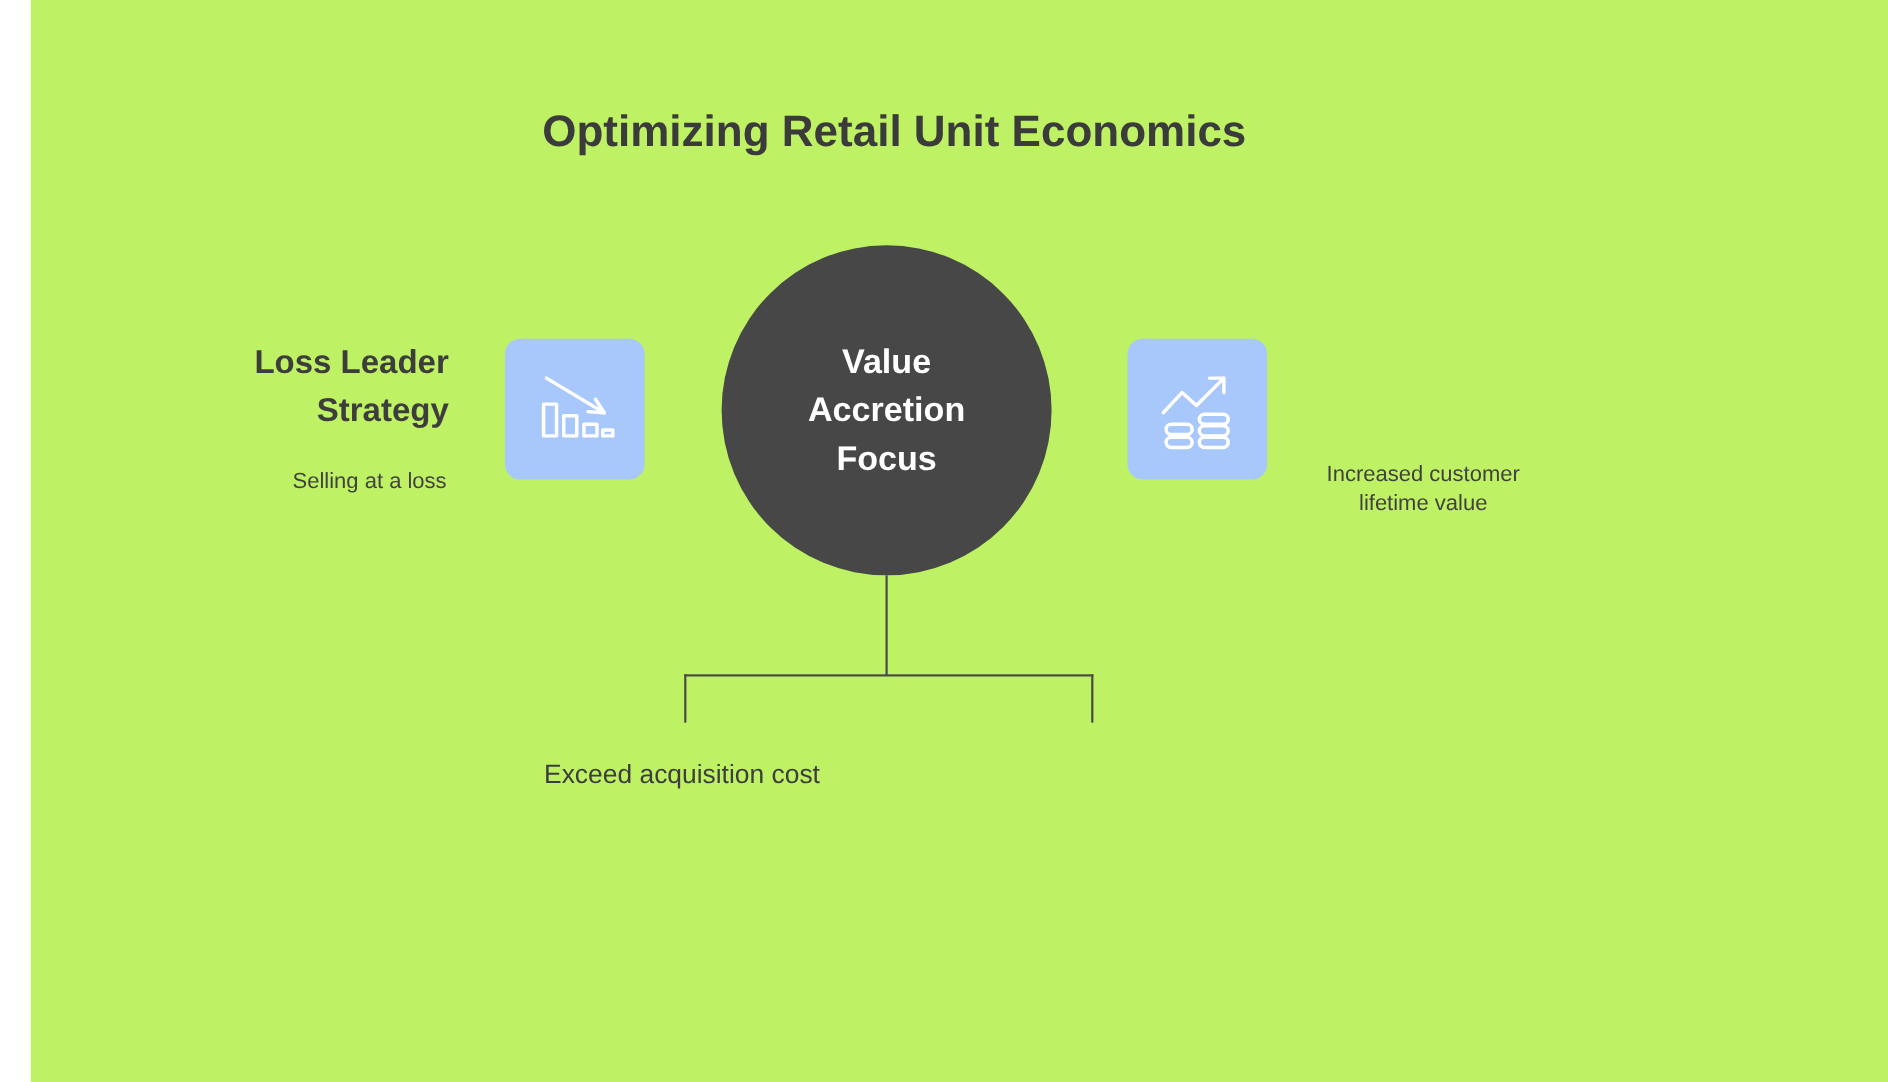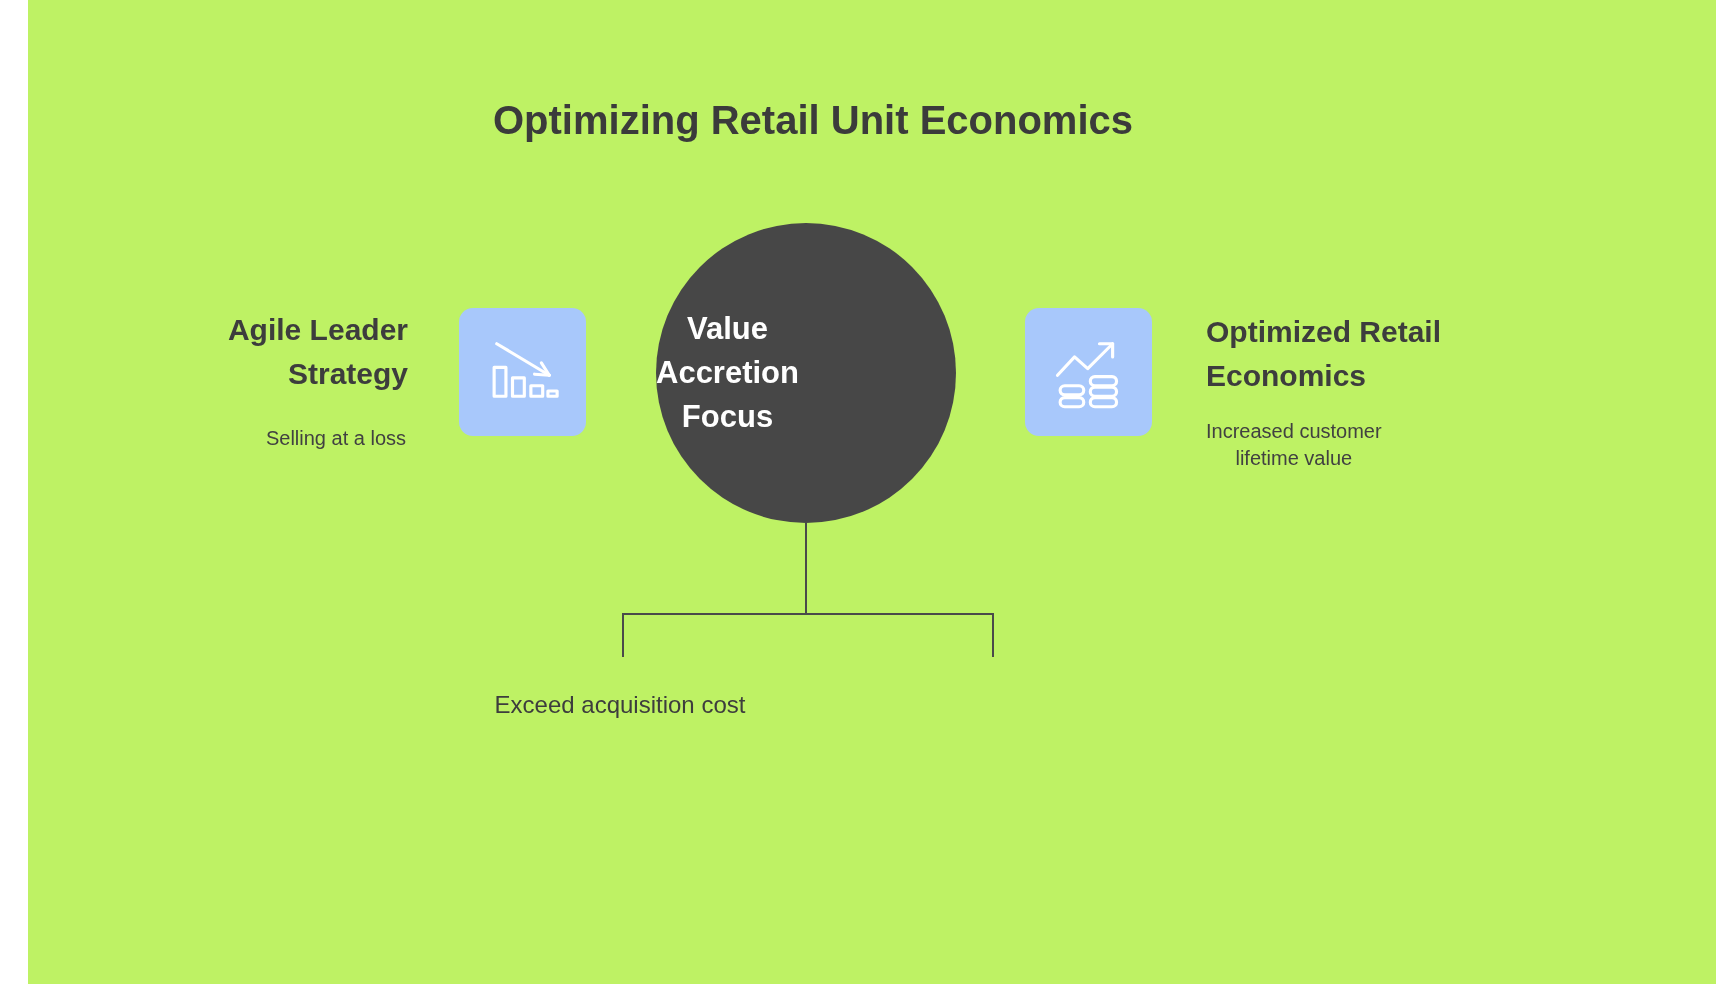--- a/index.html
+++ b/index.html
@@ -29,21 +29,21 @@
   .center-circle {
     position: absolute;
     left: 628px;
     top: 223px;
     width: 300px;
     height: 300px;
     border-radius: 50%;
     background: #474747;
     display: flex;
     align-items: center;
-    justify-content: flex-start;
+    justify-content: center;
   }
   .center-label {
     color: #ffffff;
     font-size: 31px;
     font-weight: 700;
     text-align: center;
     line-height: 1.42;
     white-space: pre-line;
   }
   .icon-tile {
@@ -121,21 +121,21 @@
   .branch-left  { left: 592px; top: 688px; text-align: center; }
   .branch-right { left: 962px; top: 683px; }
 </style>
 </head>
 <body>
 
 <div class="canvas">
 
   <div class="title">Optimizing Retail Unit Economics</div>
 
-  <div class="side-heading left-heading">Agile Leader
+  <div class="side-heading left-heading">Loss Leader
 Strategy</div>
   <div class="side-subtitle left-subtitle">Selling at a loss</div>
 
   <div class="icon-tile icon-left">
     <span>
       <svg viewBox="0 0 64 64" fill="none" stroke="#ffffff" stroke-width="2.4" stroke-linecap="round" stroke-linejoin="round">
         <line x1="12" y1="12" x2="52" y2="36"></line>
         <line x1="52" y1="36" x2="40.8" y2="35.2"></line>
         <line x1="52" y1="36" x2="46" y2="26.6"></line>
         <rect x="10" y="30" width="9" height="22"></rect>
@@ -159,22 +159,20 @@
         <polyline points="40,12 50,12 50,22"></polyline>
         <rect x="10" y="44" width="18" height="7" rx="3.5"></rect>
         <rect x="10" y="53" width="18" height="7" rx="3.5"></rect>
         <rect x="33" y="37" width="20" height="7" rx="3.5"></rect>
         <rect x="33" y="45" width="20" height="7" rx="3.5"></rect>
         <rect x="33" y="53" width="20" height="7" rx="3.5"></rect>
       </svg>
     </span>
   </div>
 
-  <div class="side-heading right-heading">Optimized Retail
-Economics</div>
   <div class="side-subtitle right-subtitle">Increased customer
 lifetime value</div>
 
   <div class="connector v-main"></div>
   <div class="connector h-bar"></div>
   <div class="connector v-left"></div>
   <div class="connector v-right"></div>
 
   <div class="branch-label branch-left">Exceed acquisition cost</div>
 

